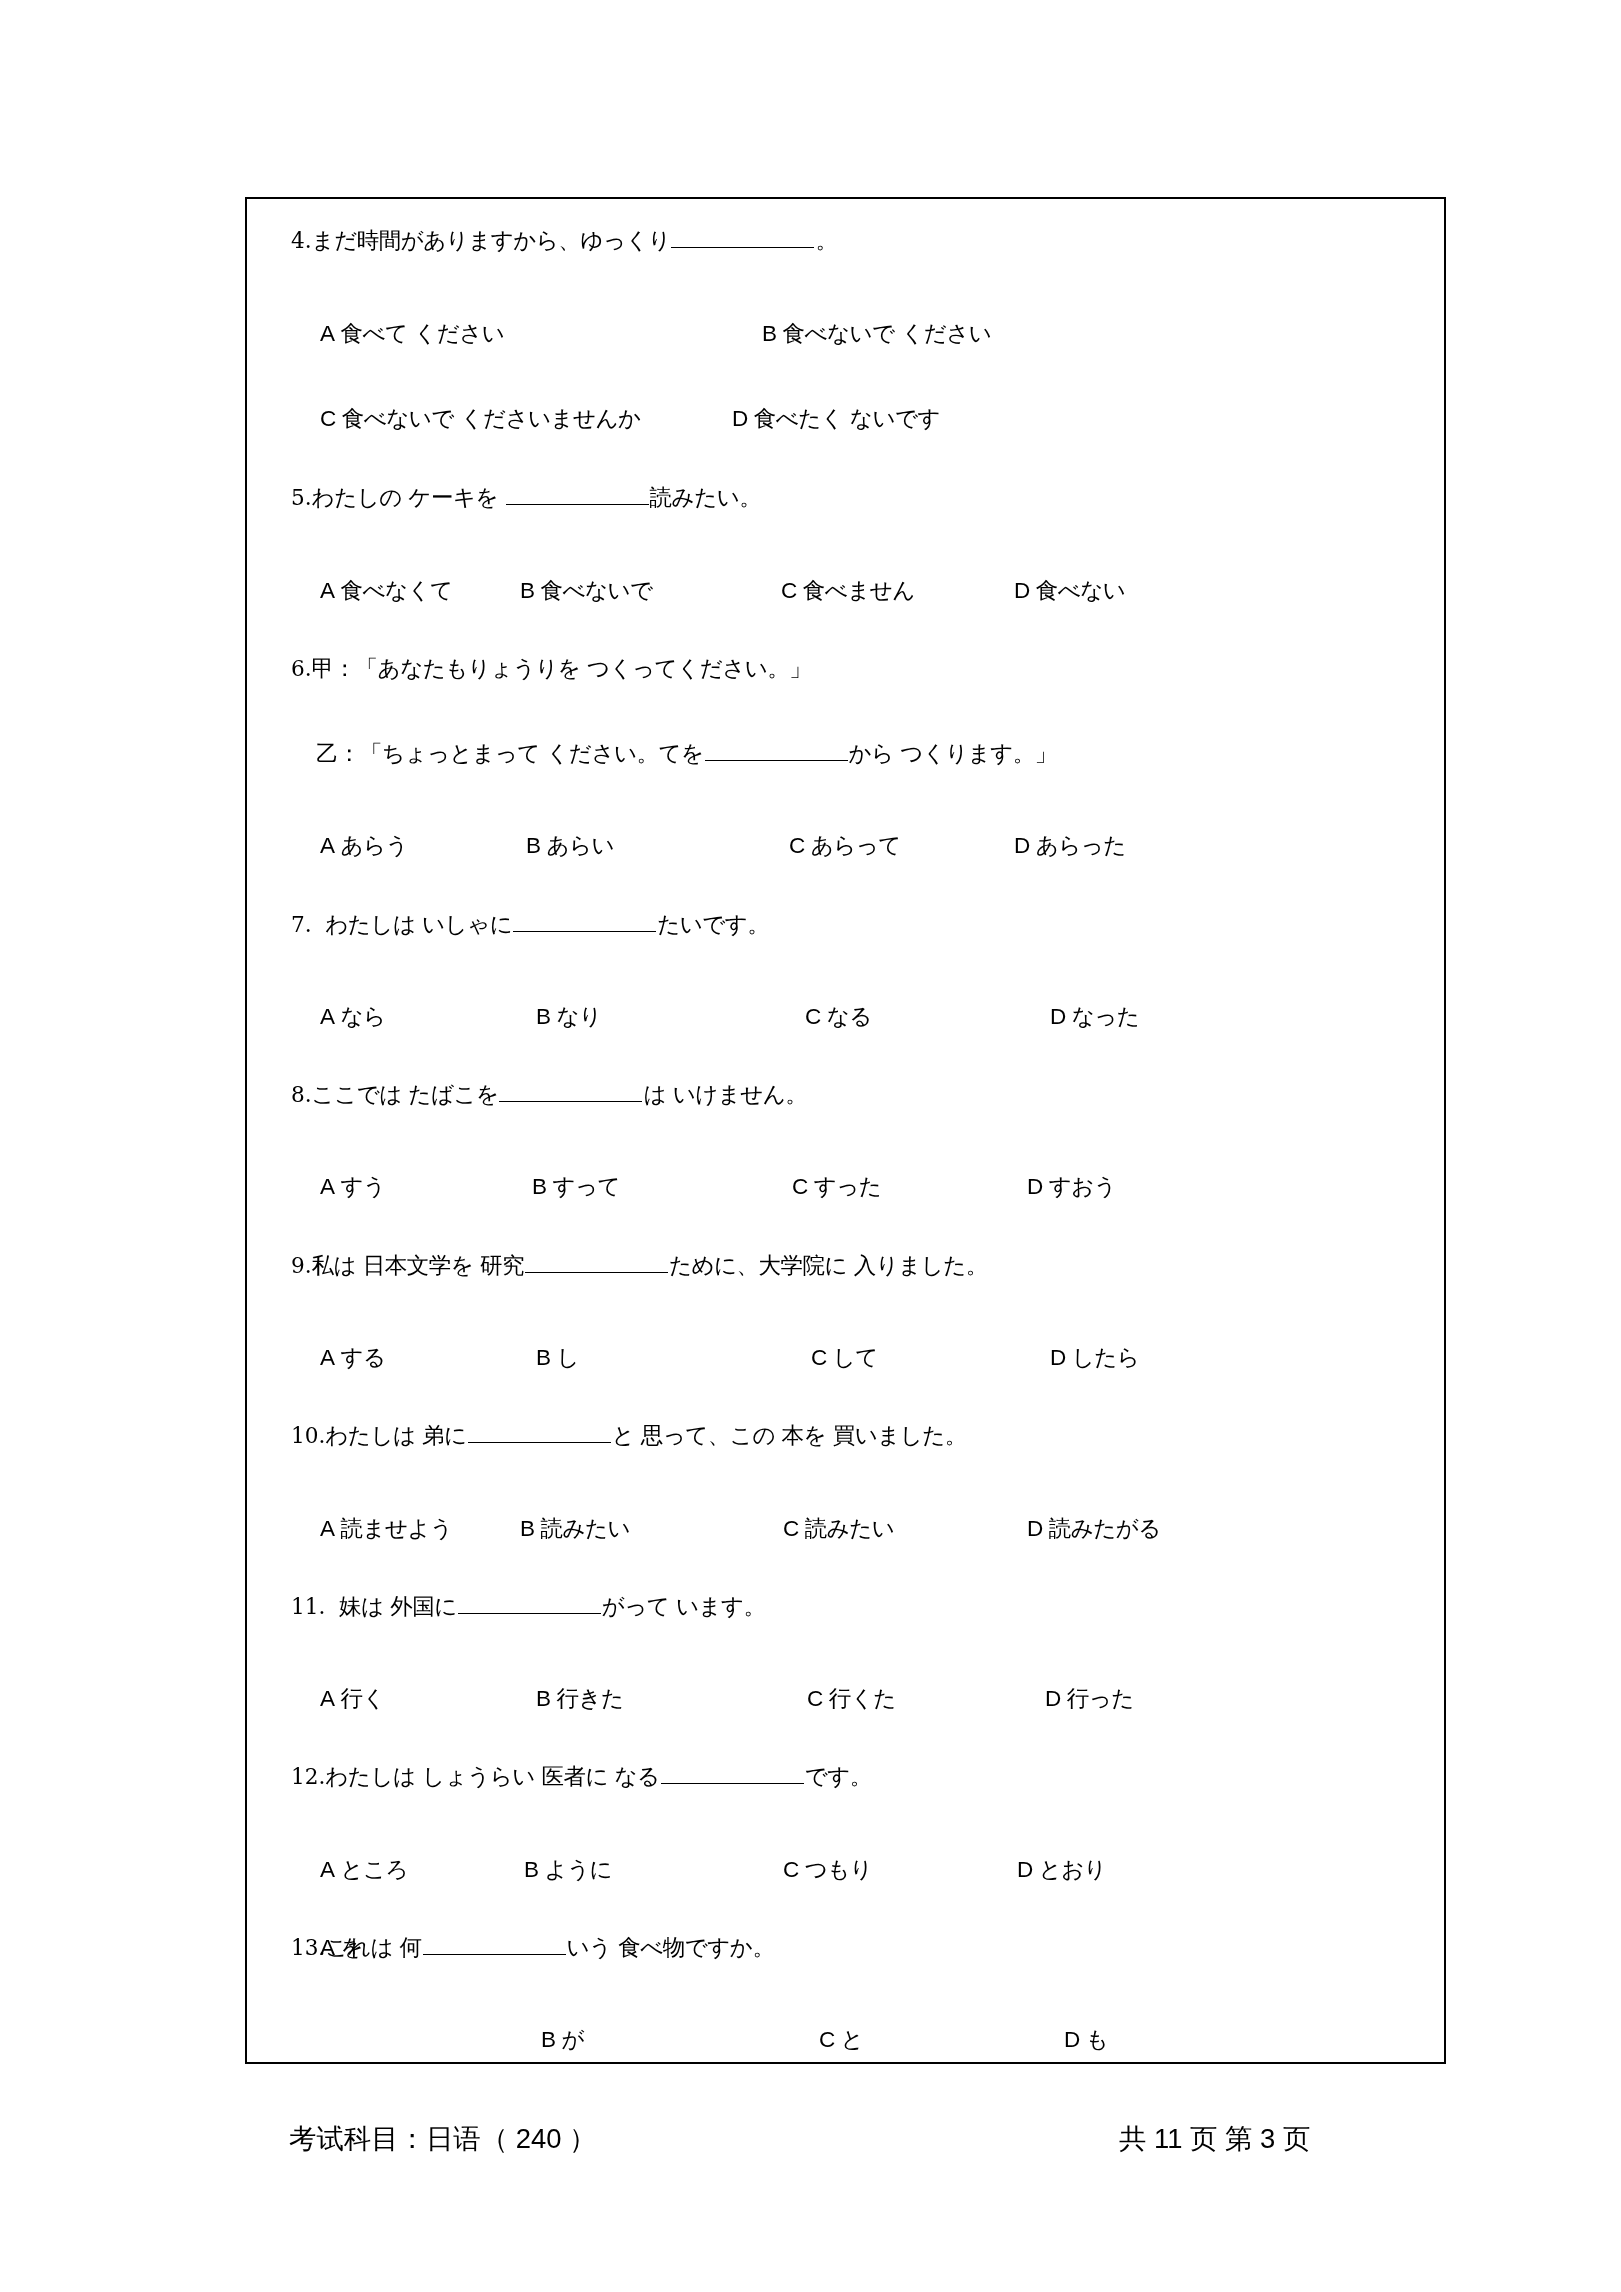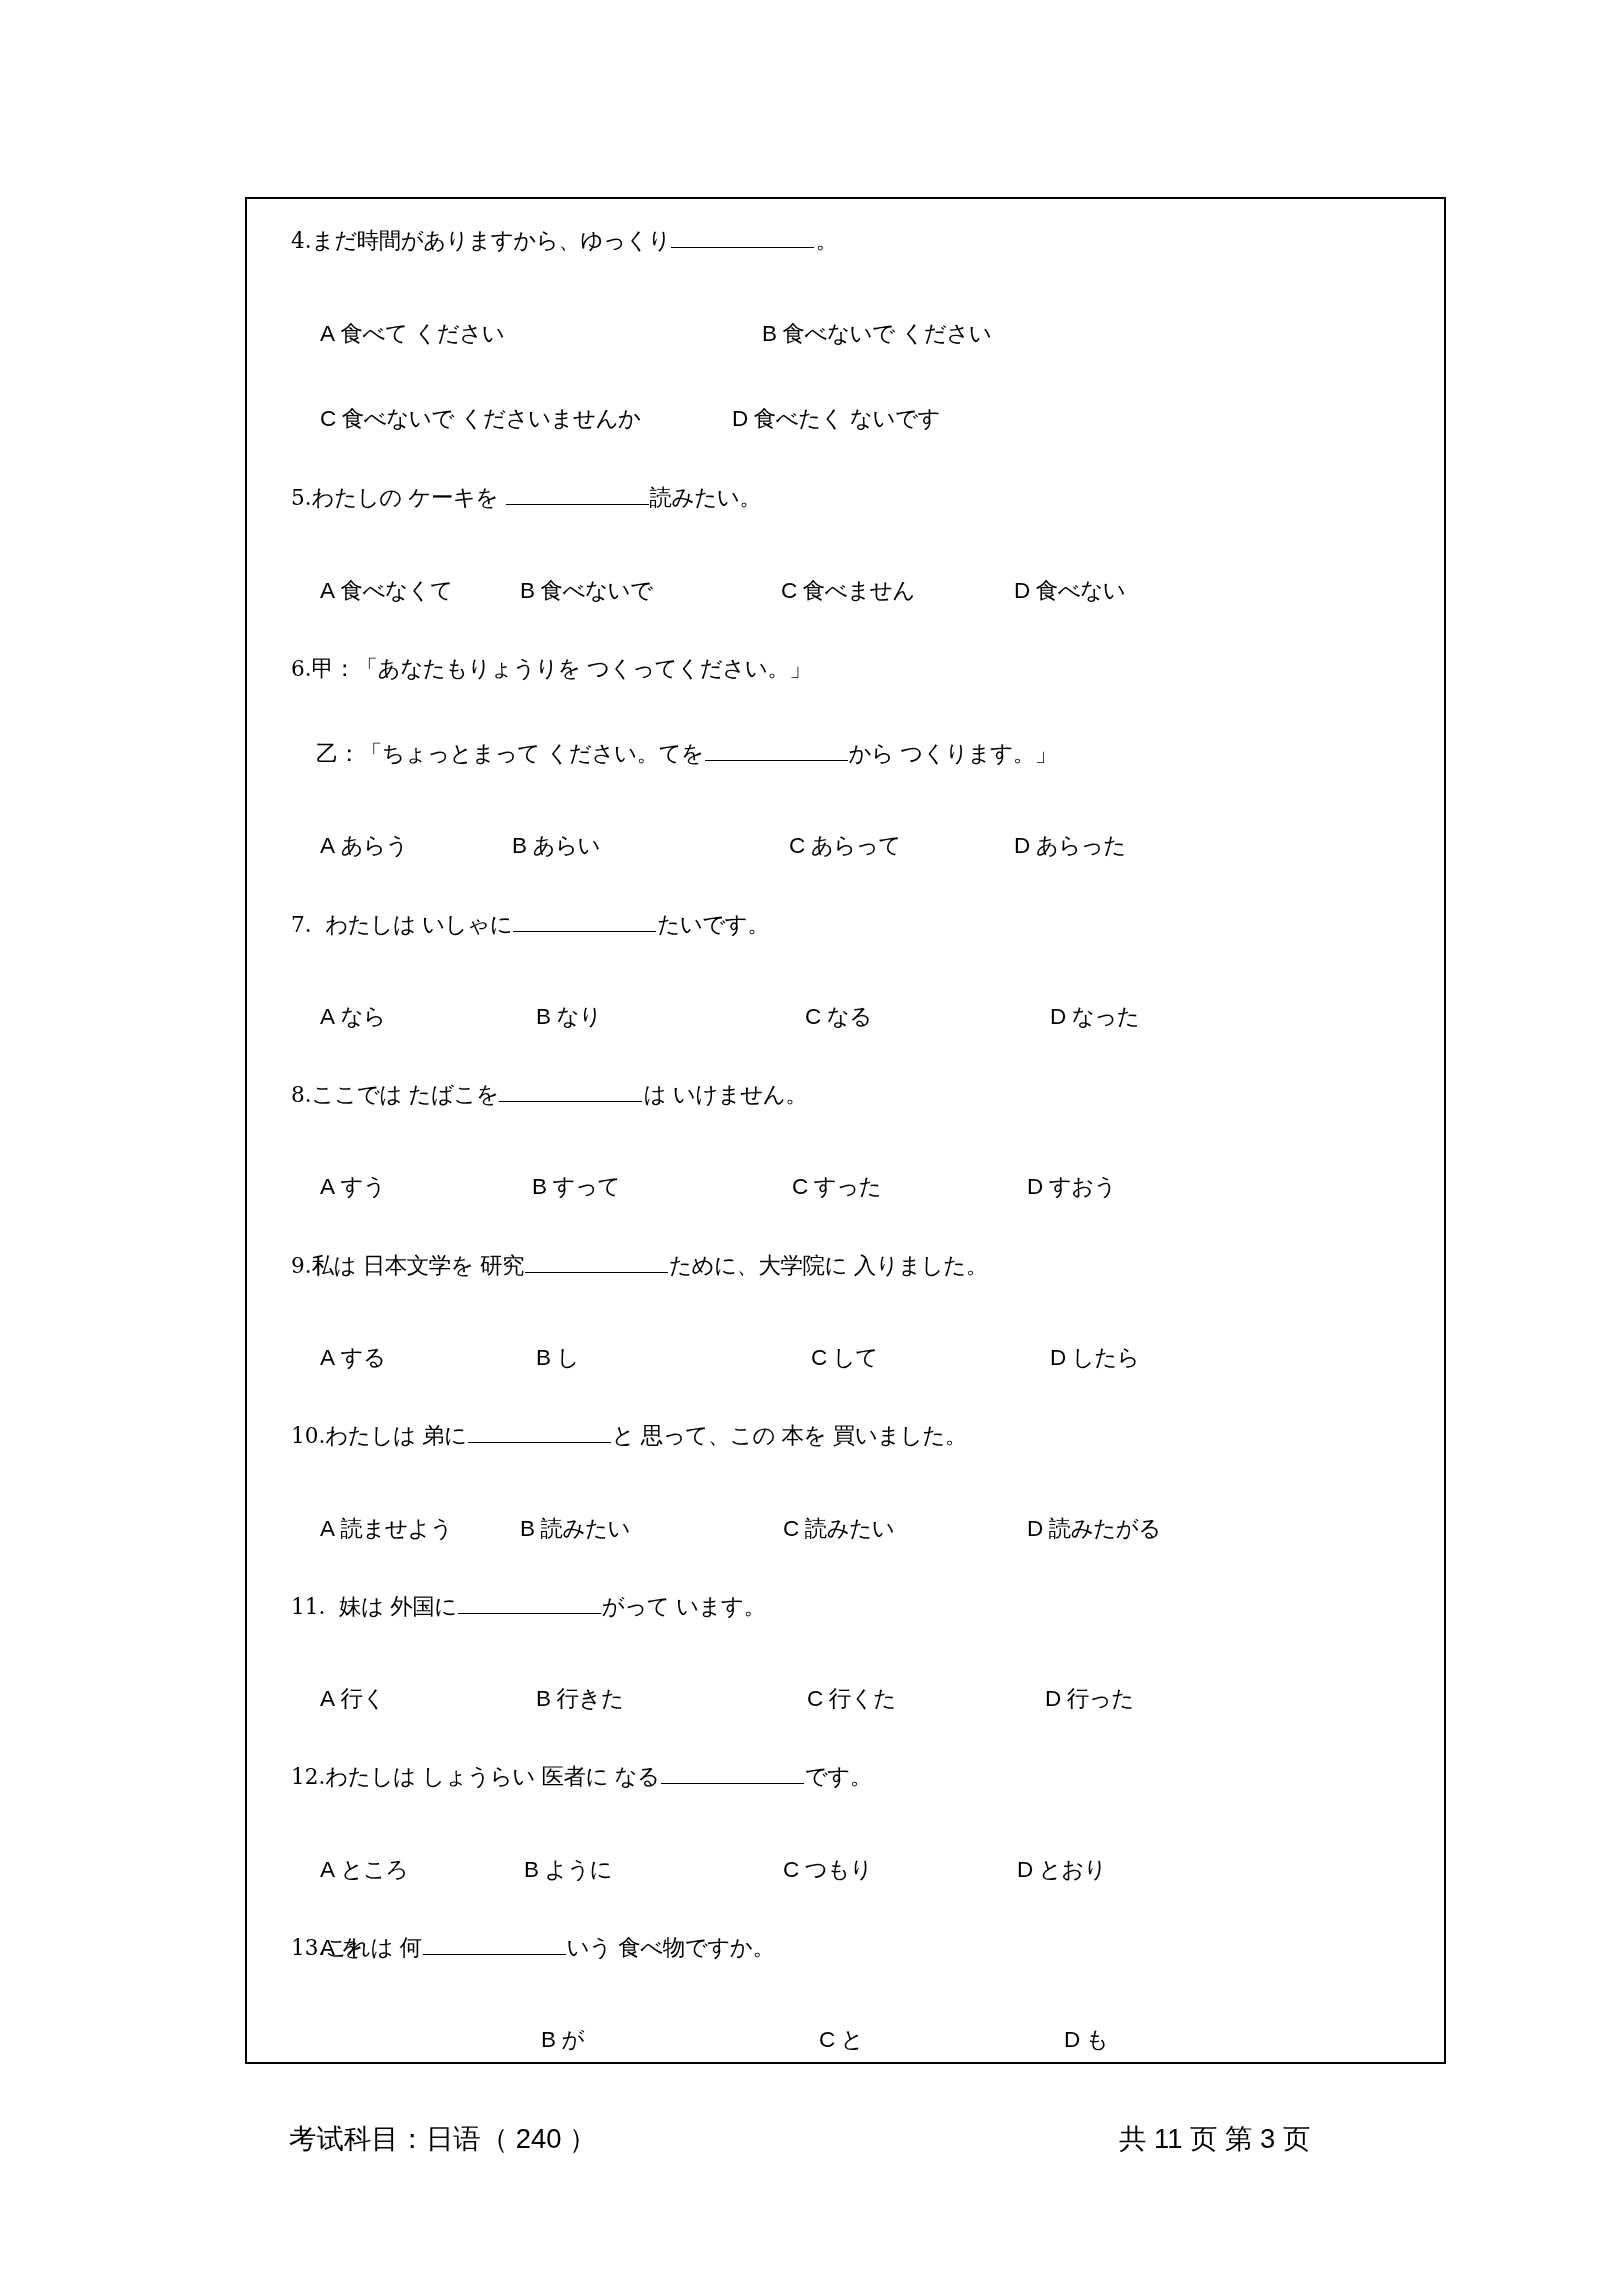--- a/index.html
+++ b/index.html
@@ -38,21 +38,21 @@
 <div class="opt" style="top:567px;left:781px"><span class="letter">C</span><span>食べません</span></div>
 <div class="opt" style="top:567px;left:1014px"><span class="letter">D</span><span>食べない</span></div>
 
 <div class="line" style="top:652px">
   <span class="num">6.</span><span>甲：「あなたもりょうりを つくってください。」</span>
 </div>
 <div class="line" style="top:737px;left:316px">
   <span>乙：「ちょっとまって ください。てを</span><span class="blank"></span><span>から つくります。」</span>
 </div>
 <div class="opt" style="top:822px;left:320px"><span class="letter">A</span><span>あらう</span></div>
-<div class="opt" style="top:822px;left:512px"><span class="letter">B</span><span>あらい</span></div>
+<div class="opt" style="top:822px;left:526px"><span class="letter">B</span><span>あらい</span></div>
 <div class="opt" style="top:822px;left:789px"><span class="letter">C</span><span>あらって</span></div>
 <div class="opt" style="top:822px;left:1014px"><span class="letter">D</span><span>あらった</span></div>
 
 <div class="line" style="top:908px">
   <span class="num">7.</span><span style="display:inline-block;width:13.7px"></span><span>わたしは いしゃに</span><span class="blank"></span><span>たいです。</span>
 </div>
 <div class="opt" style="top:993px;left:320px"><span class="letter">A</span><span>なら</span></div>
 <div class="opt" style="top:993px;left:536px"><span class="letter">B</span><span>なり</span></div>
 <div class="opt" style="top:993px;left:805px"><span class="letter">C</span><span>なる</span></div>
 <div class="opt" style="top:993px;left:1050px"><span class="letter">D</span><span>なった</span></div>

